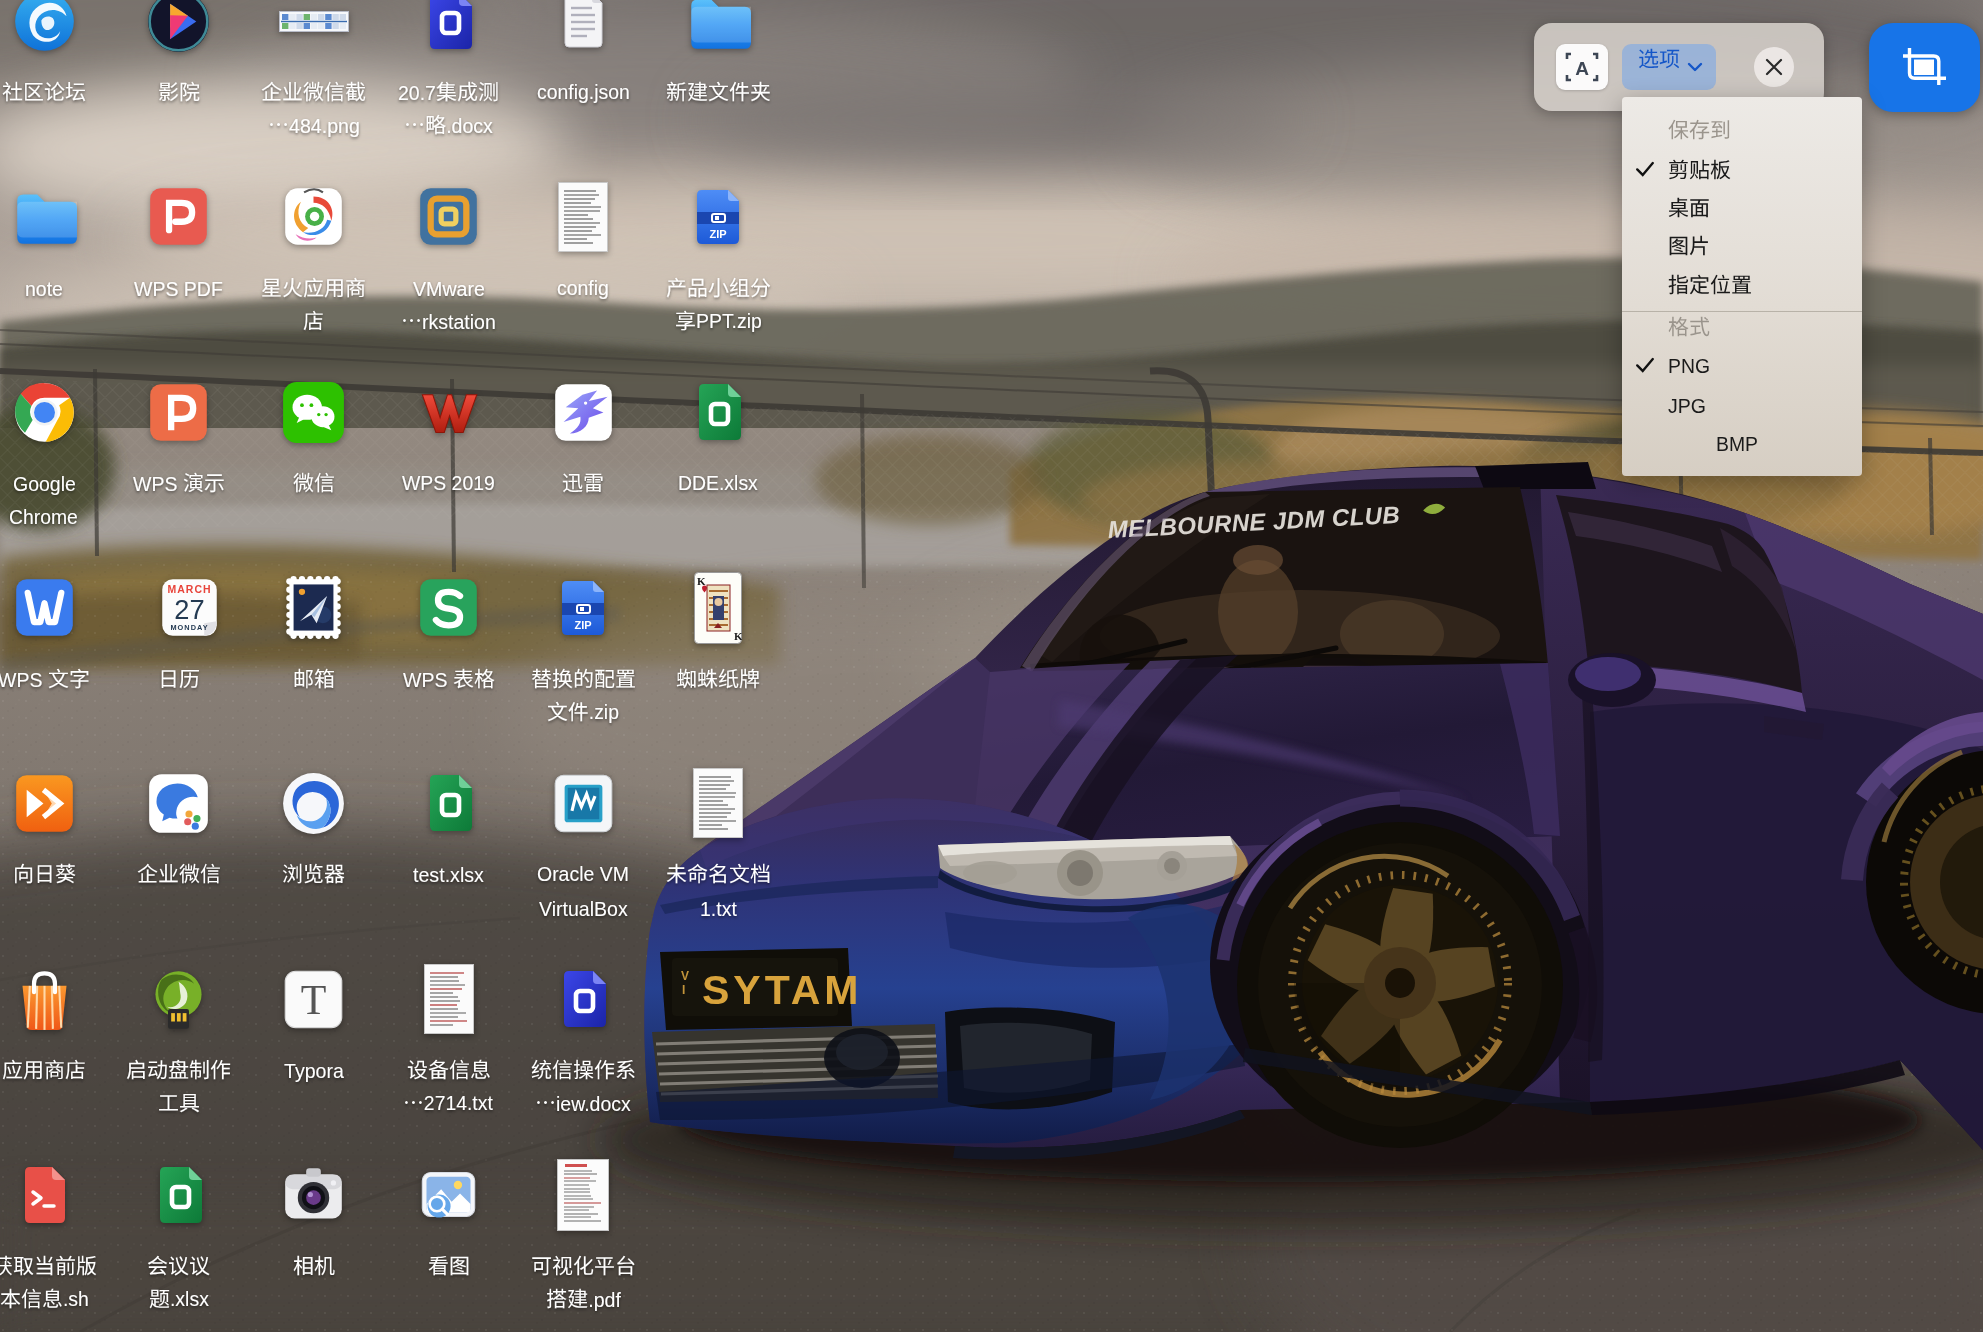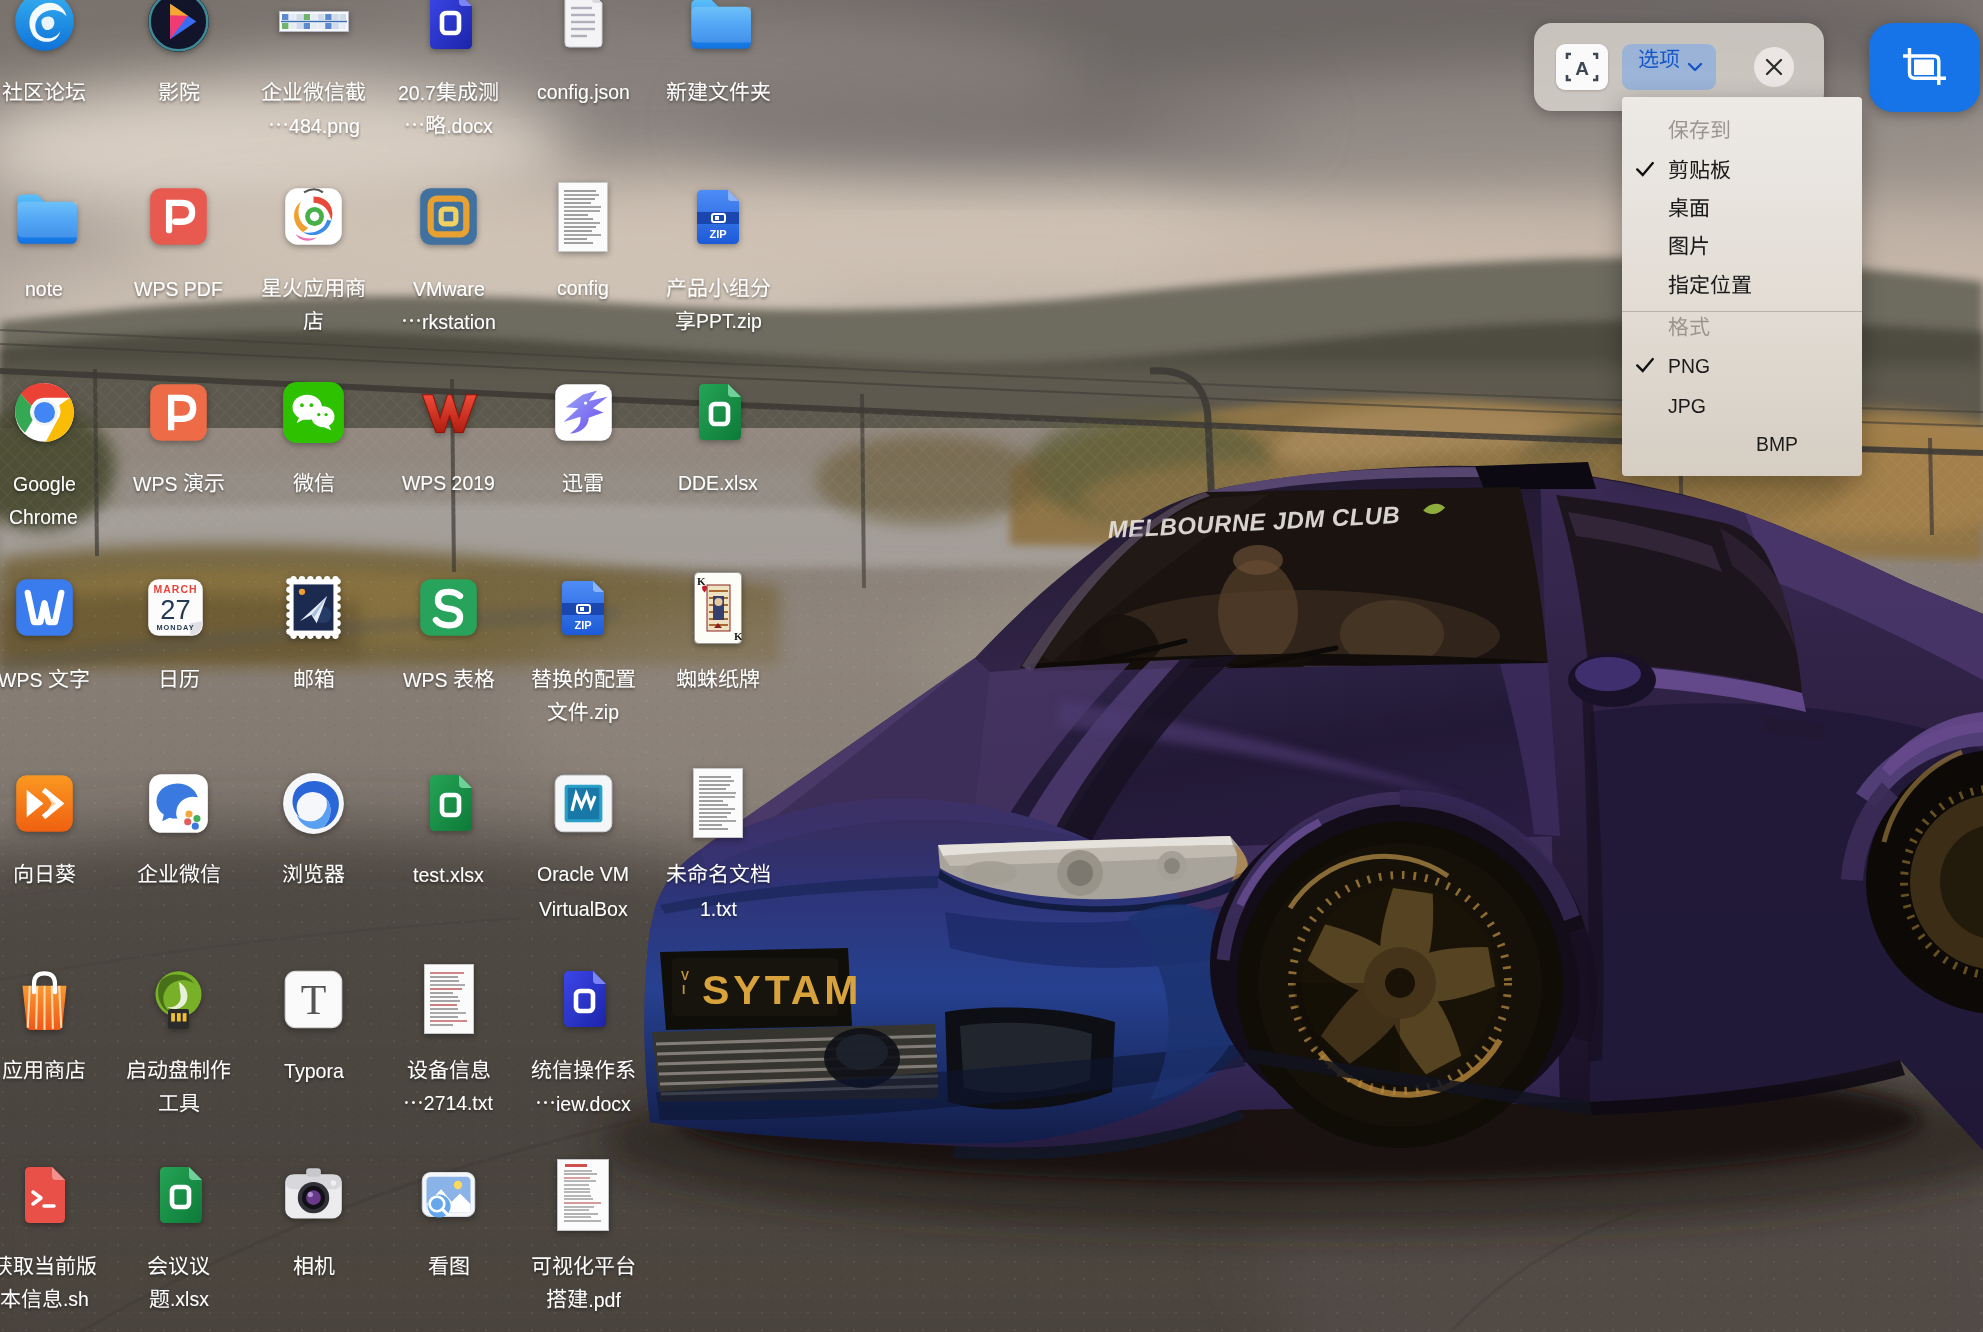--- a/index.html
+++ b/index.html
@@ -598,21 +598,21 @@
         <rect x="4" y="4" width="54" height="54" rx="10" fill="#3a7bee"></rect>
         <path d="M15 17 L21 45 L27 45 L31 27 L35 45 L41 45 L47 17" fill="none" stroke="#fff" stroke-width="6" stroke-linejoin="round" stroke-linecap="round"></path>
       </svg></div>
     <div style="position:absolute;left:-2.0px;top:666.7px"><svg width="94" height="25" viewBox="0 -19.3 93.9 24.6" style="overflow:visible">
         <g fill="#fff" filter="url(#tsh)">
           <text x="0.0" y="0" font-size="19.5" font-family="Liberation Sans" font-weight="normal">WPS </text>
           <path transform="translate(49.9,0) scale(0.2100)" d="M72 -63L80 -61Q74 -43 64 -29Q54 -16 40 -7Q27 2 8 8Q8 7 7 6Q6 4 5 3Q4 2 4 1Q21 -4 35 -13Q48 -21 57 -34Q67 -46 72 -63ZM27 -63Q33 -47 42 -34Q52 -22 66 -13Q79 -4 97 0Q96 1 95 2Q94 4 93 5Q92 6 92 7Q74 2 60 -7Q46 -17 36 -30Q26 -43 20 -60ZM5 -66L95 -66L95 -59L5 -59ZM42 -82L50 -85Q52 -81 55 -77Q57 -72 58 -69L50 -67Q49 -70 47 -74Q45 -79 42 -82Z"></path>
           <path transform="translate(70.9,0) scale(0.2100)" d="M23 -55L71 -55L71 -48L23 -48ZM7 -30L93 -30L93 -23L7 -23ZM46 -36L54 -36L54 -1Q54 2 53 4Q52 6 49 7Q47 8 42 8Q38 8 32 8Q32 7 31 5Q31 4 30 3Q29 1 29 0Q32 0 35 1Q38 1 41 1Q43 1 44 1Q45 0 46 0Q46 0 46 -1ZM69 -55L71 -55L73 -55L78 -52Q74 -48 70 -44Q65 -41 60 -37Q55 -34 50 -32Q49 -33 48 -34Q47 -35 46 -36Q50 -38 55 -41Q59 -44 63 -47Q67 -51 69 -54ZM8 -74L92 -74L92 -53L84 -53L84 -66L15 -66L15 -53L8 -53ZM42 -82L50 -85Q52 -82 54 -79Q56 -75 57 -72L49 -70Q48 -72 46 -76Q44 -80 42 -82Z"></path>
         </g>
       </svg></div>
-    <div class="abs" style="left:143px;top:575.3px;filter:drop-shadow(0 2px 3px rgba(0,0,0,0.35))"><svg width="65" height="65" viewBox="0 0 62 62">
+    <div class="abs" style="left:157px;top:575.3px;filter:drop-shadow(0 2px 3px rgba(0,0,0,0.35))"><svg width="65" height="65" viewBox="0 0 62 62">
         <rect x="5" y="4" width="52" height="54" rx="10" fill="#fcfcfc"></rect>
         <path d="M45 58 q12 -2 12 -14 l-12 2 Z" fill="#e0e0e4"></path>
         <text x="31" y="17" font-family="Liberation Sans" font-size="10" font-weight="bold" fill="#e8443a" text-anchor="middle" letter-spacing="1">MARCH</text>
         <text x="31" y="42" font-family="Liberation Sans" font-size="26" fill="#243a52" text-anchor="middle">27</text>
         <text x="31" y="52" font-family="Liberation Sans" font-size="7" font-weight="bold" fill="#243a52" text-anchor="middle" letter-spacing="1">MONDAY</text>
       </svg></div>
     <div style="position:absolute;left:157.8px;top:666.7px"><svg width="44" height="25" viewBox="0 -19.3 44.0 24.6" style="overflow:visible">
         <g fill="#fff" filter="url(#tsh)">
           <path transform="translate(0.0,0) scale(0.2100)" d="M18 -77L83 -77L83 6L75 6L75 -70L25 -70L25 7L18 7ZM23 -43L79 -43L79 -35L23 -35ZM23 -7L79 -7L79 0L23 0Z"></path>
           <path transform="translate(21.0,0) scale(0.2100)" d="M16 -79L95 -79L95 -72L16 -72ZM11 -79L19 -79L19 -47Q19 -41 19 -34Q19 -27 18 -20Q17 -12 15 -5Q13 2 10 8Q9 7 8 6Q7 5 6 5Q4 4 3 4Q6 -2 8 -9Q9 -15 10 -22Q11 -28 11 -35Q11 -41 11 -47ZM25 -50L85 -50L85 -43L25 -43ZM82 -50L90 -50Q90 -50 90 -49Q90 -49 90 -48Q89 -47 89 -47Q89 -34 88 -25Q87 -17 87 -11Q86 -5 85 -2Q84 1 82 3Q81 5 79 5Q77 6 75 6Q72 7 68 6Q64 6 59 6Q59 4 59 2Q58 0 57 -1Q62 -1 66 -1Q70 -1 72 -1Q73 -1 74 -1Q75 -1 76 -2Q77 -3 78 -6Q79 -9 80 -15Q80 -20 81 -29Q82 -37 82 -49ZM49 -67L57 -67Q57 -57 56 -48Q56 -39 54 -31Q52 -22 49 -15Q46 -8 40 -3Q35 3 26 7Q25 6 24 5Q22 3 21 2Q29 -2 34 -7Q39 -12 42 -19Q45 -26 47 -33Q48 -41 49 -49Q49 -58 49 -67Z"></path>
@@ -1141,16 +1141,16 @@
 <div class="abs" style="left:1668px;top:354px"><svg width="44" height="25" viewBox="0 -19.3 44.3 24.6" style="overflow:visible">
       <g fill="#1a1a1a">
         <text x="0.0" y="0" font-size="19.5" font-family="Liberation Sans" font-weight="normal">PNG</text>
       </g>
     </svg></div>
 <div class="abs" style="left:1668px;top:393px"><svg width="40" height="25" viewBox="0 -19.3 40.0 24.6" style="overflow:visible">
       <g fill="#1a1a1a">
         <text x="0.0" y="0" font-size="19.5" font-family="Liberation Sans" font-weight="normal">JPG</text>
       </g>
     </svg></div>
-<div class="abs" style="left:1756px;top:432px"><svg width="44" height="25" viewBox="0 -19.3 44.3 24.6" style="overflow:visible">
+<div class="abs" style="left:1716px;top:432px"><svg width="44" height="25" viewBox="0 -19.3 44.3 24.6" style="overflow:visible">
       <g fill="#1a1a1a">
         <text x="0.0" y="0" font-size="19.5" font-family="Liberation Sans" font-weight="normal">BMP</text>
       </g>
     </svg></div>
 </body></html>

